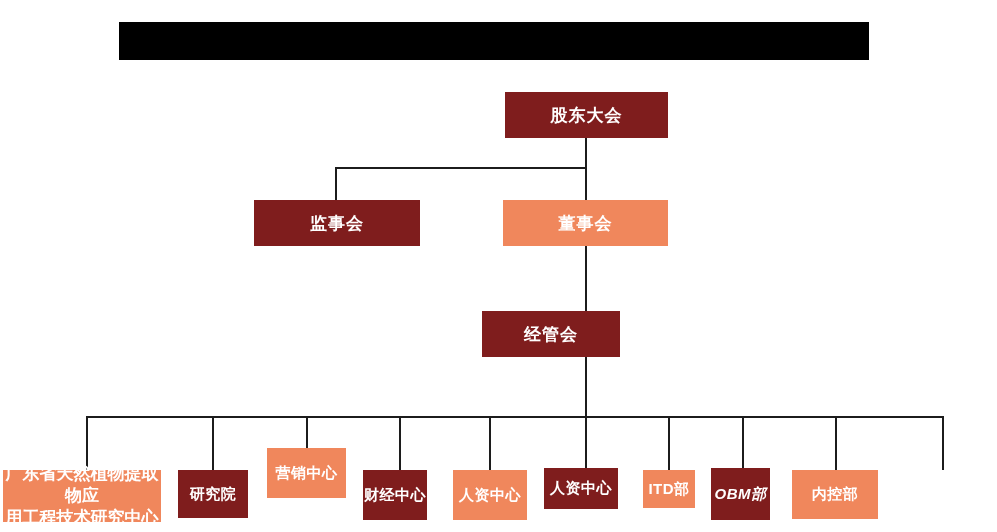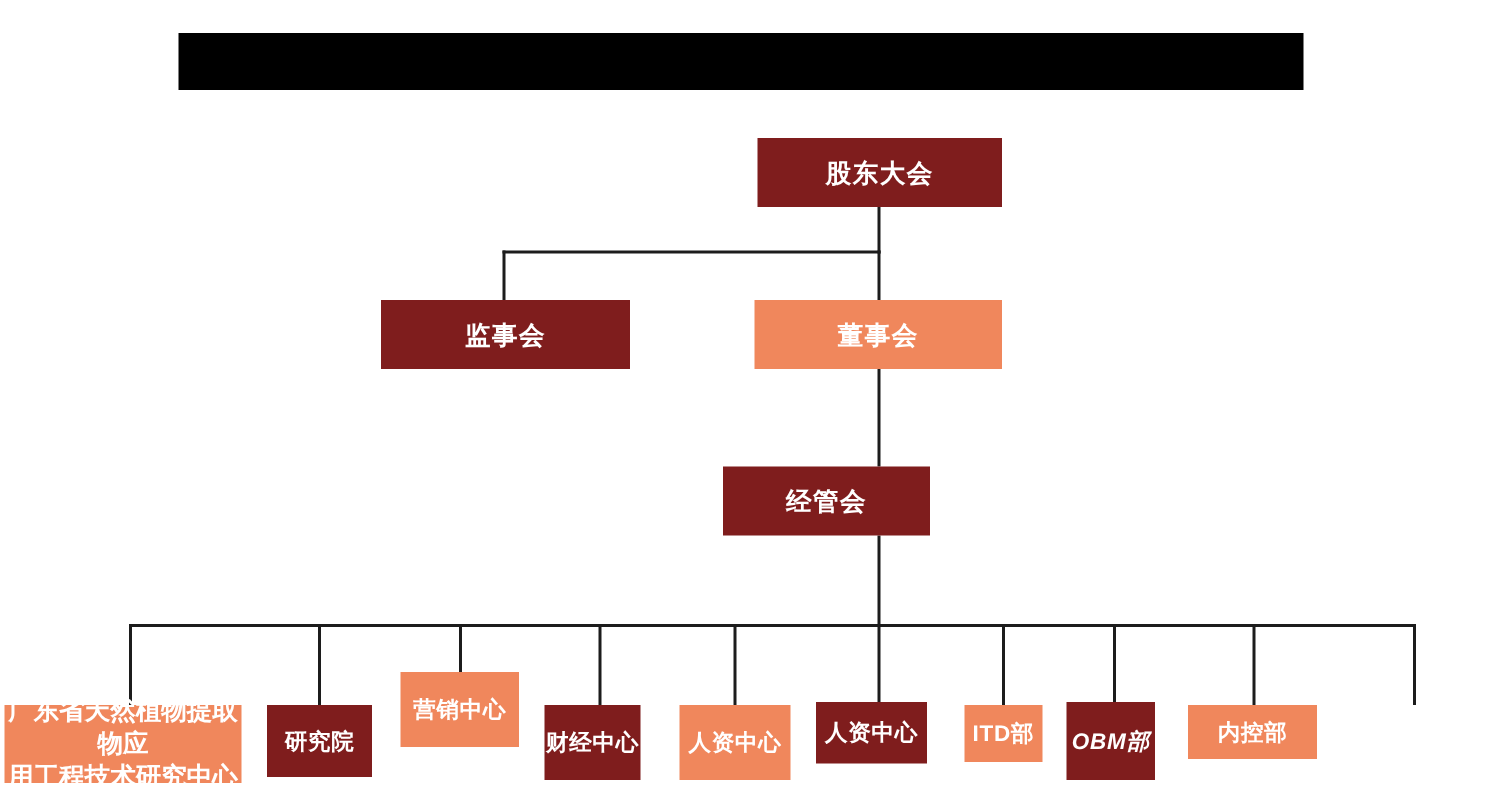--- a/index.html
+++ b/index.html
@@ -78,15 +78,15 @@
 
   <div class="node light tiny" style="left:3px; top:470px; width:158px; height:52px;">广东省天然植物提取物应
 用工程技术研究中心</div>
   <div class="node dark small" style="left:178px; top:470px; width:70px; height:48px;">研究院</div>
   <div class="node light small" style="left:267px; top:448px; width:79px; height:50px;font-family:Liberation Mono, monospace;">营销中心</div>
   <div class="node dark small" style="left:363px; top:470px; width:64px; height:50px;">财经中心</div>
   <div class="node light small" style="left:453px; top:470px; width:74px; height:50px;">人资中心</div>
   <div class="node dark small" style="left:544px; top:468px; width:74px; height:41px;">人资中心</div>
   <div class="node light small" style="left:643px; top:470px; width:52px; height:38px;">ITD部</div>
   <div class="node dark small" style="left:711px; top:468px; width:59px; height:52px;font-style:italic;">OBM部</div>
-  <div class="node light small" style="left:792px; top:470px; width:86px; height:36px;">内控部</div>
+  <div class="node light small" style="left:792px; top:470px; width:86px; height:49px;">内控部</div>
 
 </div>
 
 </body></html>

